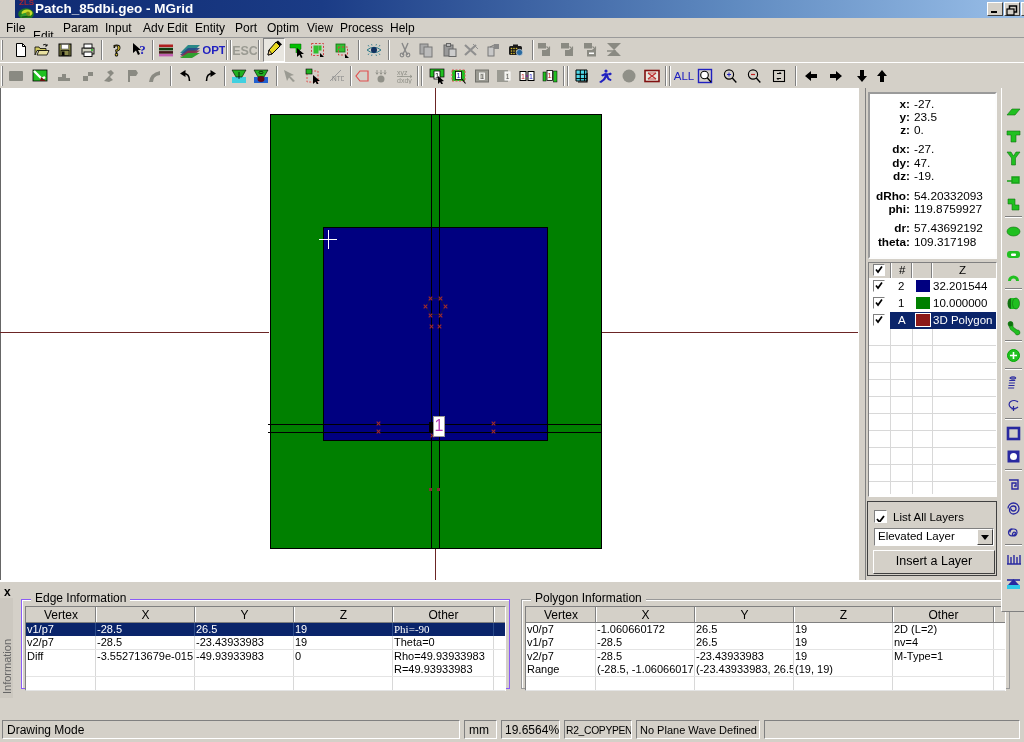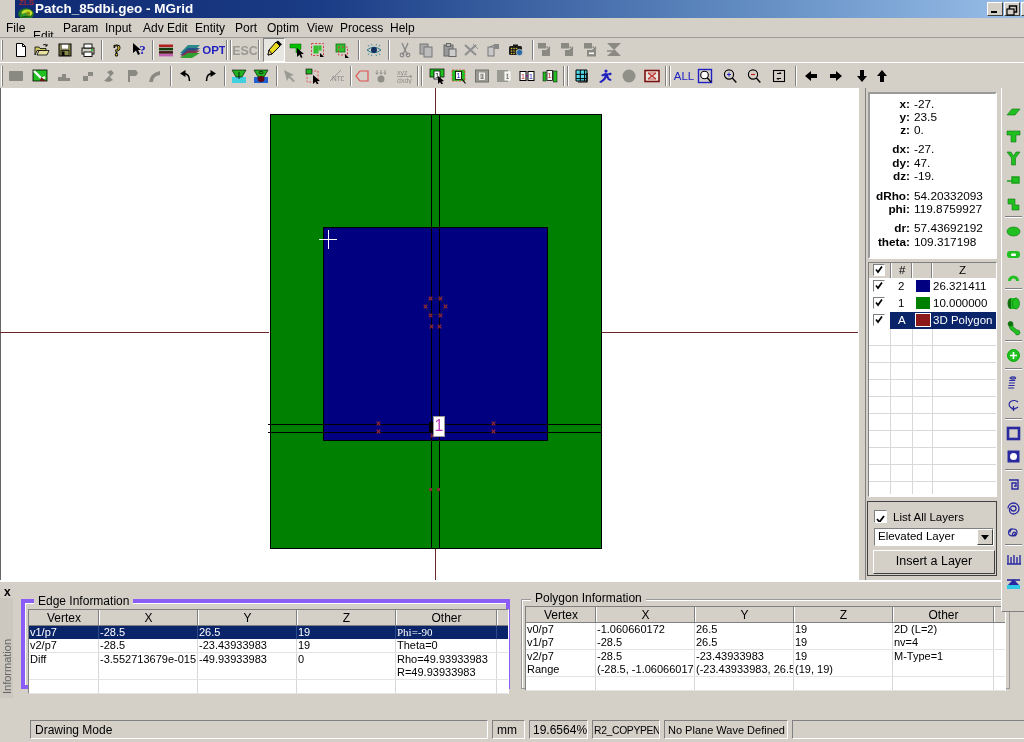--- a/index.html
+++ b/index.html
@@ -463,21 +463,21 @@
         <div class="abs" style="left:63px;top:0;width:1px;height:15px;background:#fff;"></div>
 <div class="abs" style="left:90px;top:1px;">Z</div>
 </div>
 <div class="abs" style="left:0;top:15px;width:127px;height:17px;">
 <div class="abs sunken" style="left:4px;top:2px;width:12px;height:12px;background:#fff;"><svg width="10" height="10">
             <path d="M2 4.5 L4 7 L8 1.5" stroke="#000" stroke-width="1.7" fill="none"></path>
           </svg></div>
 <div class="abs" style="left:21px;top:0;width:106px;height:17px;background:#fff;"></div>
 <div class="abs" style="left:29px;top:2px;color:#000;">2</div>
 <div class="abs" style="left:46px;top:1px;width:16px;height:14px;background:#000080;border:1px solid #fff;"></div>
-<div class="abs" style="left:64px;top:2px;color:#000;">26.321411</div>
+<div class="abs" style="left:64px;top:2px;color:#000;">32.201544</div>
 </div>
 <div class="abs" style="left:0;top:32px;width:127px;height:17px;">
 <div class="abs sunken" style="left:4px;top:2px;width:12px;height:12px;background:#fff;"><svg width="10" height="10">
             <path d="M2 4.5 L4 7 L8 1.5" stroke="#000" stroke-width="1.7" fill="none"></path>
           </svg></div>
 <div class="abs" style="left:21px;top:0;width:106px;height:17px;background:#fff;"></div>
 <div class="abs" style="left:29px;top:2px;color:#000;">1</div>
 <div class="abs" style="left:46px;top:1px;width:16px;height:14px;background:#008000;border:1px solid #fff;"></div>
 <div class="abs" style="left:64px;top:2px;color:#000;">10.000000</div>
 </div>
@@ -595,21 +595,21 @@
         <path d="M3 11 L8.5 5 L14 11 z" fill="#2828a0"></path>
         <path d="M2 6 h13" stroke="#2828a0" stroke-width="1.6"></path>
       </svg></div>
 </div>
 <div class="abs" style="left:0;top:580px;width:1024px;height:136px;background:#d4d0c8;border-top:2px solid #fff;">
 <div class="abs" style="left:4px;top:3px;font-size:12px;font-weight:bold;color:#000;">x</div>
 <div class="abs" style="left:0px;top:16px;width:13px;height:100px;background:#ccc8c0;">
 <div style="position:absolute;left:1px;top:96px;transform:rotate(-90deg);transform-origin:0 0;font-size:11px;color:#666;width:96px;white-space:nowrap;">Information</div>
 </div>
 
-<div class="abs" style="left:21px;top:17px;width:489px;height:90px;border:4px solid #8b5cf6;box-shadow:inset 1px 1px 0 #fff;">
+<div class="abs" style="left:21px;top:17px;width:489px;height:90px;border:1px solid #8b5cf6;box-shadow:inset 1px 1px 0 #fff;">
       <div class="abs" style="left:9px;top:-9px;background:#d4d0c8;padding:0 4px;font-size:12px;">Edge Information</div>
       <div class="abs" style="left:3px;top:6px;width:481px;height:85px;border:1px solid;border-color:#808080 #fff #fff #808080;background:#fff;">
         <div class="abs" style="left:0;top:0;width:479px;height:16px;background:#d4d0c8;">
           <div class="abs" style="left:0px;top:1px;width:70px;text-align:center;font-size:12px;">Vertex</div>
           <div class="abs" style="left:70px;top:1px;width:99px;text-align:center;font-size:12px;">X</div>
           <div class="abs" style="left:69px;top:0;width:1px;height:16px;background:#808080;"></div>
           <div class="abs" style="left:70px;top:0;width:1px;height:16px;background:#fff;"></div>
           <div class="abs" style="left:169px;top:1px;width:99px;text-align:center;font-size:12px;">Y</div>
           <div class="abs" style="left:168px;top:0;width:1px;height:16px;background:#808080;"></div>
           <div class="abs" style="left:169px;top:0;width:1px;height:16px;background:#fff;"></div>
@@ -784,19 +784,19 @@
           <div class="abs" style="left:69px;top:0;width:1px;height:13.4px;background:#d8d8d8;"></div>
           <div class="abs" style="left:168px;top:0;width:1px;height:13.4px;background:#d8d8d8;"></div>
           <div class="abs" style="left:267px;top:0;width:1px;height:13.4px;background:#d8d8d8;"></div>
           <div class="abs" style="left:366px;top:0;width:1px;height:13.4px;background:#d8d8d8;"></div>
           <div class="abs" style="left:467px;top:0;width:1px;height:13.4px;background:#d8d8d8;"></div>
           <div class="abs" style="left:0;top:13px;width:479px;height:1px;background:#e4e4e4;"></div>
         </div>
       </div>
     </div>
 </div>
-<div class="abs" style="left:0;top:716px;width:948px;height:26px;background:#d4d0c8;margin-left:28px;">
+<div class="abs" style="left:0;top:716px;width:948px;height:26px;background:#d4d0c8;">
 <div class="abs sunken" style="left:2px;top:4px;width:458px;height:19px;font-size:12px;padding:2px 4px;">Drawing Mode</div>
 <div class="abs sunken" style="left:464px;top:4px;width:33px;height:19px;font-size:12px;padding:2px 4px;">mm</div>
 <div class="abs sunken" style="left:501px;top:4px;width:59px;height:19px;font-size:12px;padding:2px 3px;">19.6564%</div>
 <div class="abs sunken" style="left:564px;top:4px;width:68px;height:19px;font-size:10.3px;letter-spacing:-0.3px;padding:4px 1px;">R2_COPYPEN</div>
 <div class="abs sunken" style="left:636px;top:4px;width:124px;height:19px;font-size:11px;padding:3px 3px;">No Plane Wave Defined</div>
 <div class="abs sunken" style="left:764px;top:4px;width:256px;height:19px;"></div>
 </div>
 </body></html>

